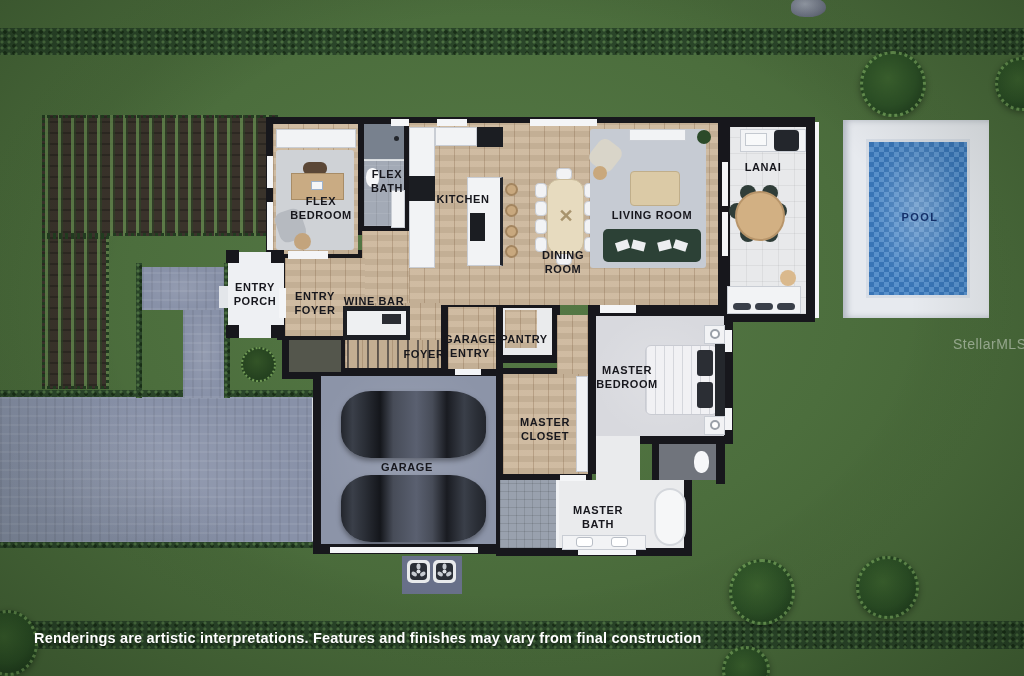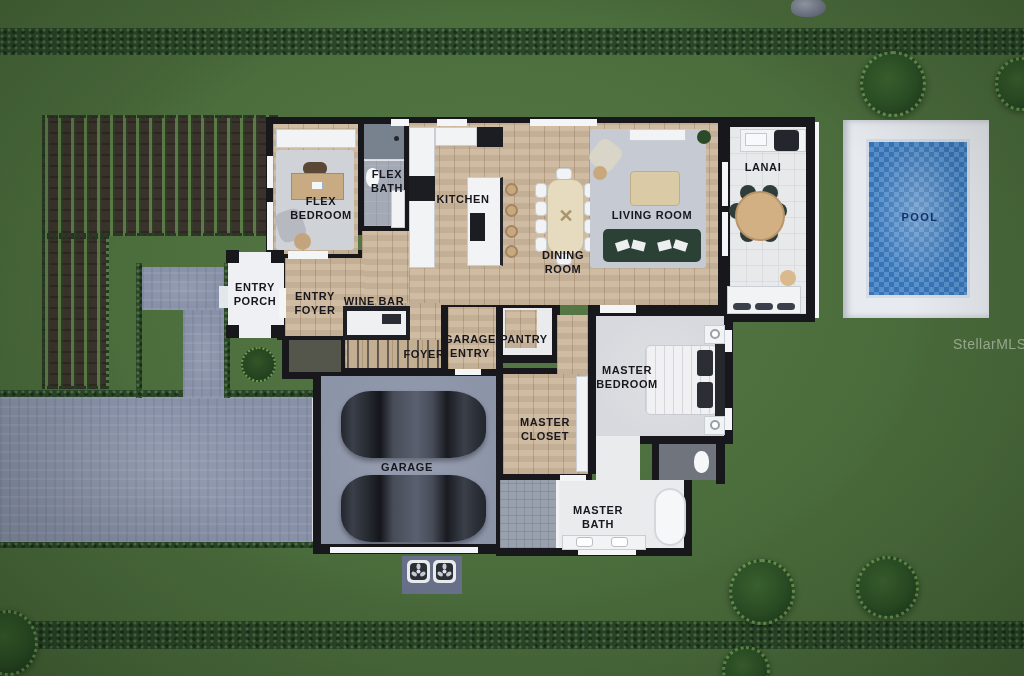--- a/index.html
+++ b/index.html
@@ -298,13 +298,14 @@
   <div class="abs lbl nowrap" style="left:424px;top:354px">FOYER</div>
   <div class="abs lbl" style="left:470px;top:346px;width:54px">GARAGE ENTRY</div>
   <div class="abs lbl nowrap" style="left:524px;top:339px">PANTRY</div>
   <div class="abs lbl" style="left:627px;top:377px;width:76px">MASTER BEDROOM</div>
   <div class="abs lbl" style="left:545px;top:429px;width:60px">MASTER CLOSET</div>
   <div class="abs lbl nowrap" style="left:407px;top:467px">GARAGE</div>
   <div class="abs lbl" style="left:598px;top:517px;width:58px">MASTER BATH</div>
 
   <div class="abs vignette"></div>
   <div class="abs watermark">StellarMLS</div>
+  <div class="abs disclaimer">Renderings are artistic interpretations. Features and finishes may vary from final construction</div>
 </div>
 
 </body></html>

